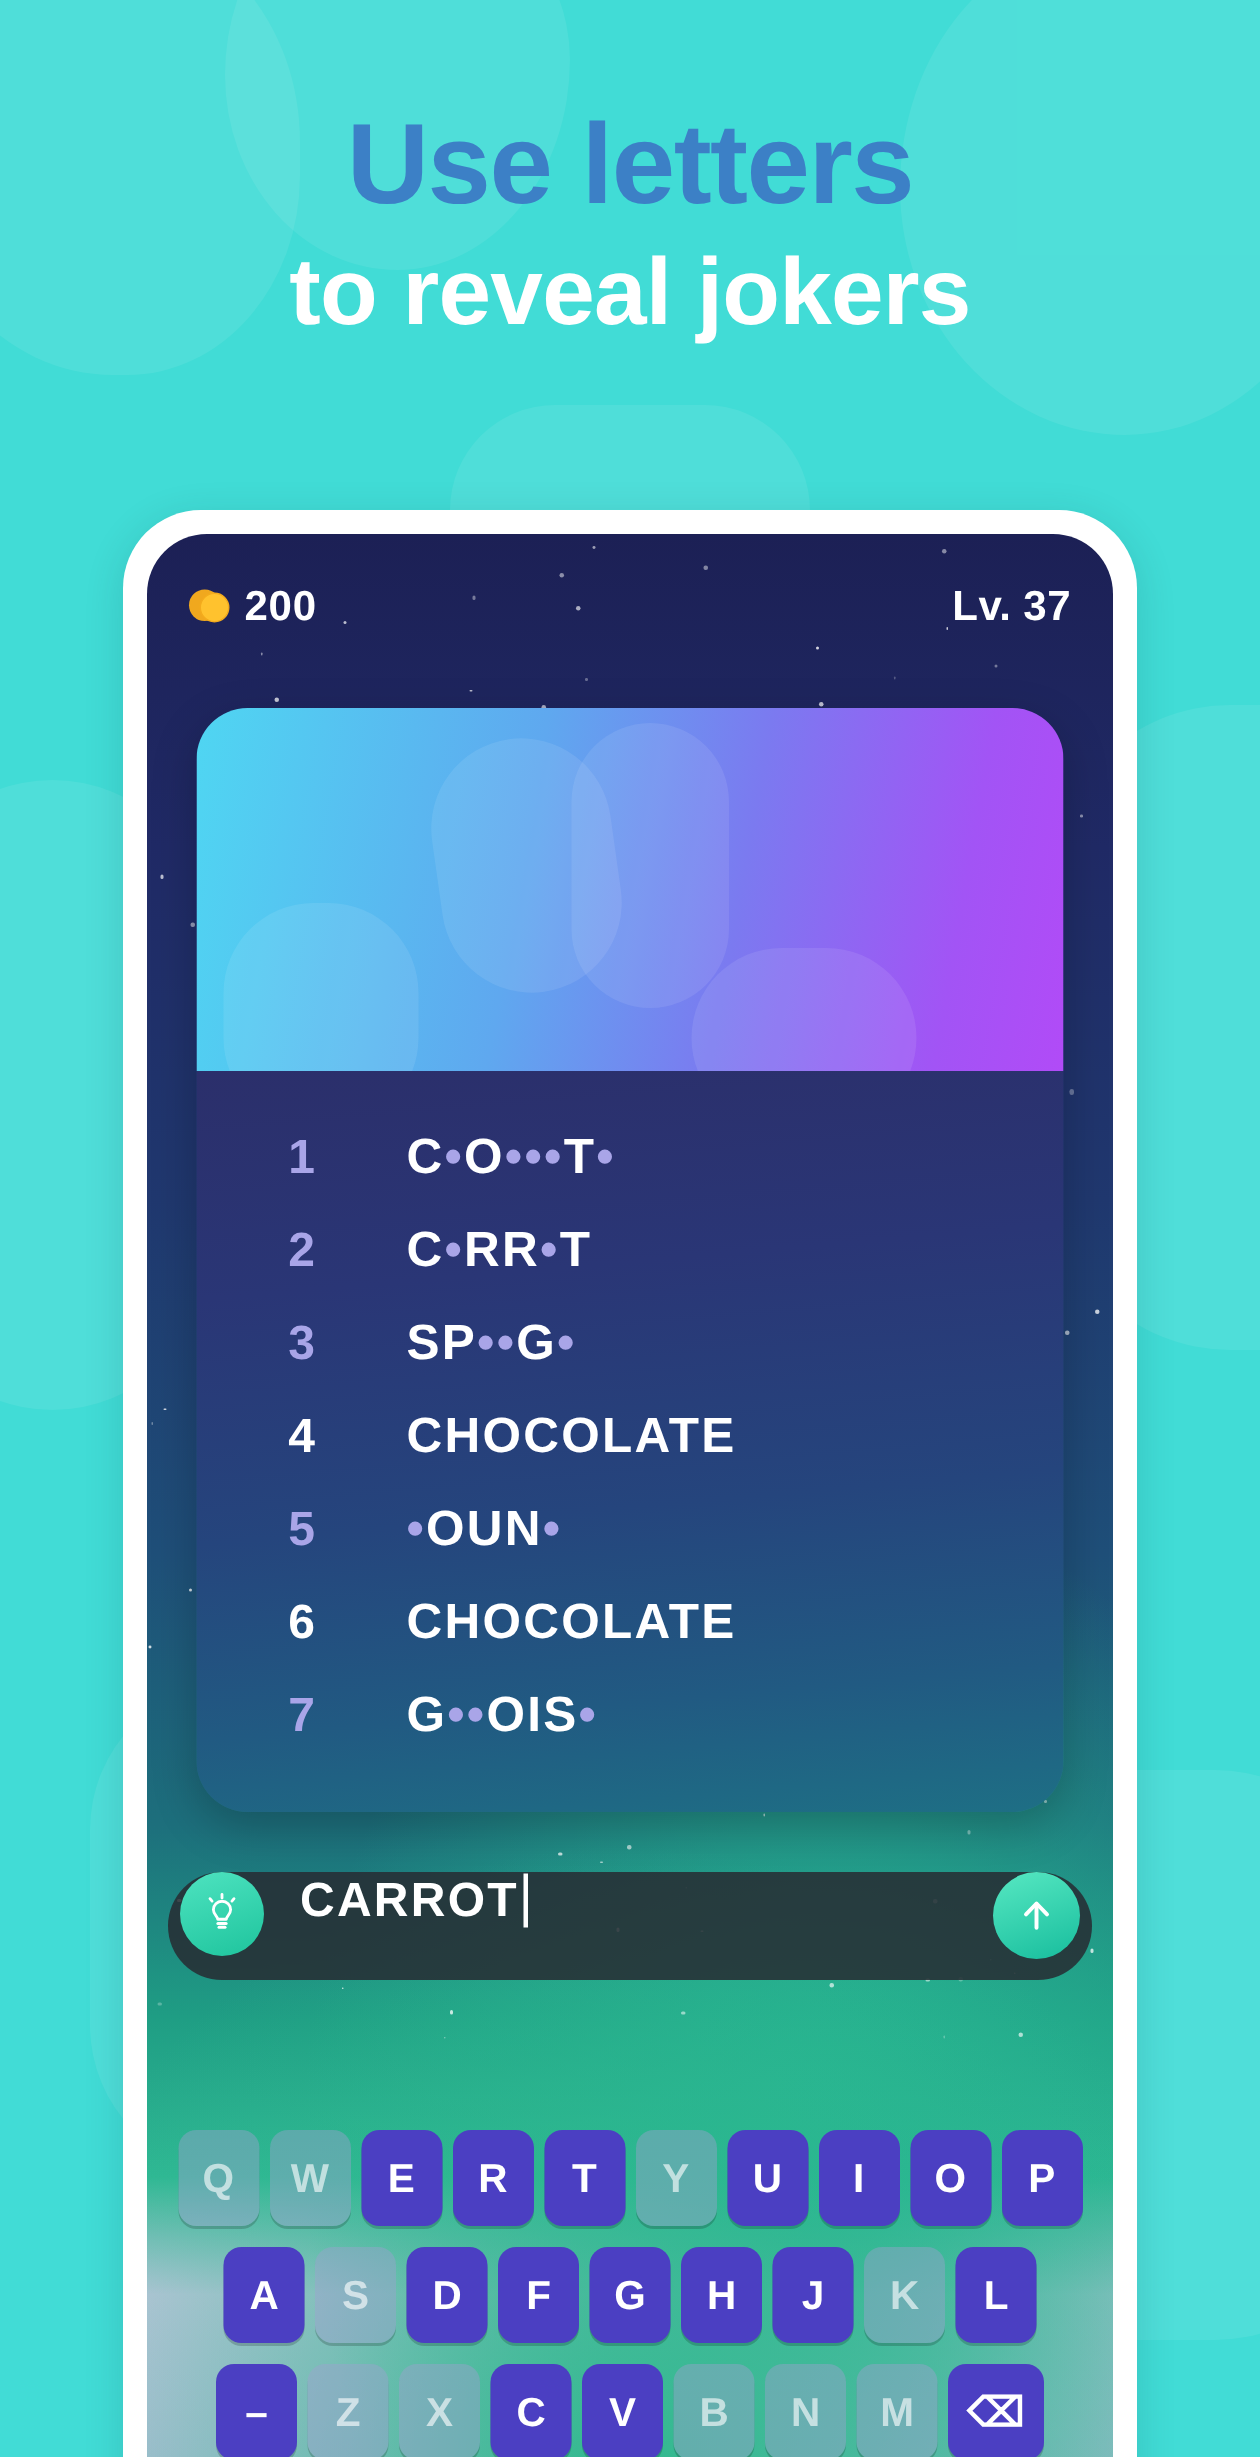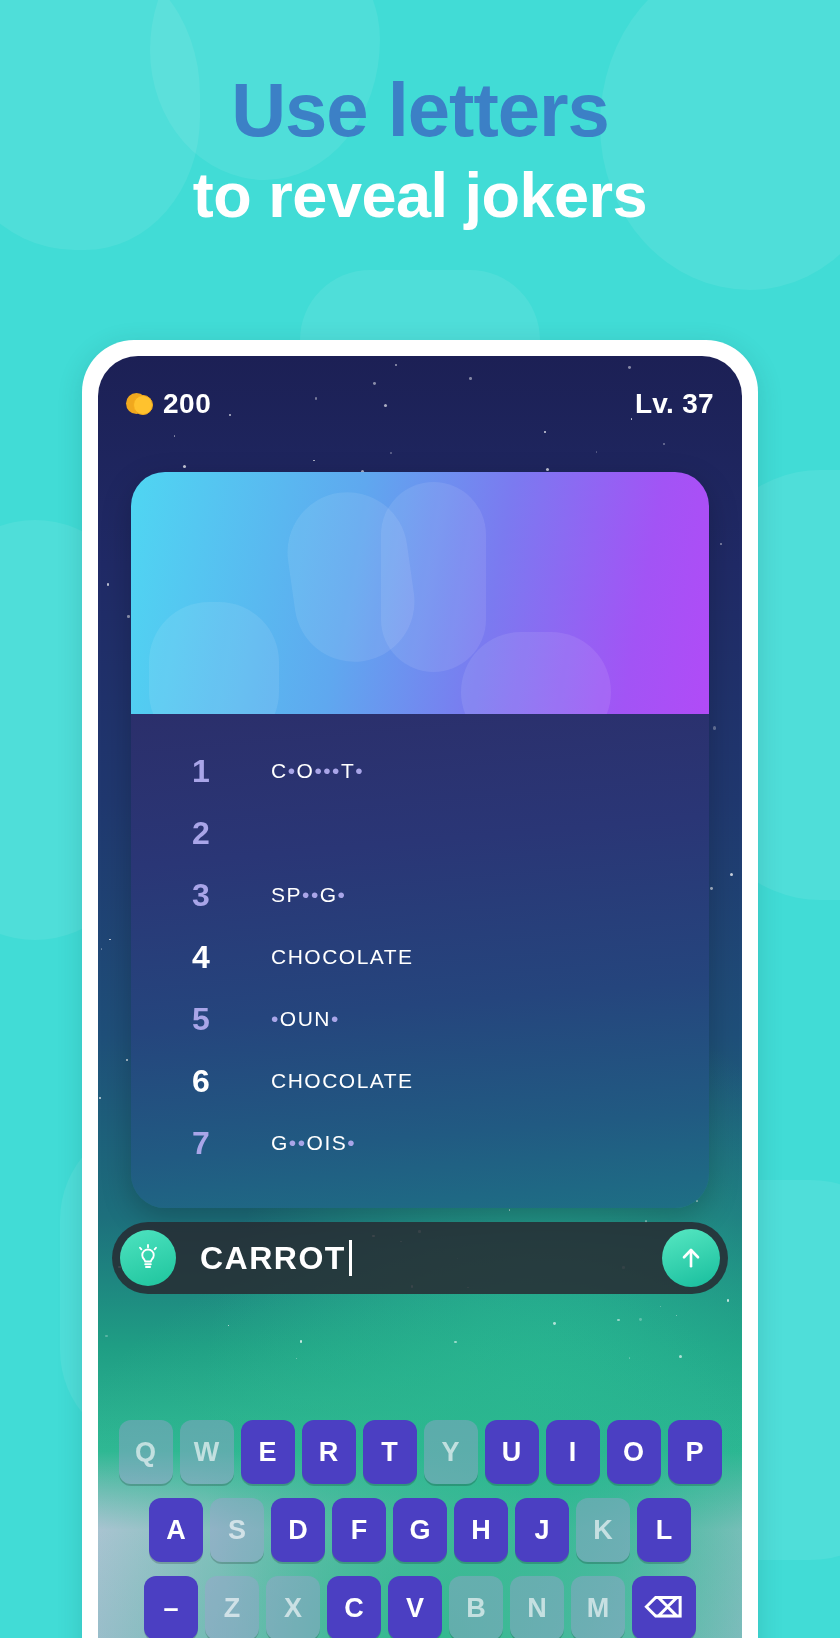--- a/index.html
+++ b/index.html
@@ -191,39 +191,39 @@
   .answer-num {
     width: 140px;
     text-align: center;
     font-size: 32px;
     font-weight: bold;
     color: #a9a5e8;
   }
   .answer-row.solved .answer-num { color: #ffffff; }
   .answer-word {
     flex: 1;
-    font-size: 21px;
-    font-weight: normal;
+    font-size: 33px;
+    font-weight: bold;
     color: #ffffff;
     letter-spacing: 1.5px;
     white-space: pre;
   }
   .answer-word .dot { color: #a9a5e8; }
 
   
   .input-bar {
     position: absolute;
     left: 14px;
     right: 14px;
-    top: 866px;
+    top: 892px;
     height: 72px;
     background: rgba(38,43,50,0.86);
     border-radius: 36px;
     display: flex;
-    align-items: center;
+    align-items: flex-start;
     padding: 0 8px;
     z-index: 6;
   }
   .hint-button {
     width: 56px; height: 56px;
     border-radius: 50%;
     background: linear-gradient(160deg, #4ee3c0 0%, #1ec49d 100%);
     display: flex;
     align-items: center;
     justify-content: center;
@@ -486,20 +486,21 @@
           <span class="hb hb3"></span>
             <span class="hb hb4"></span>
         </div>
         <div class="card-body" id="answer-list">
             <div class="answer-row">
               <div class="answer-num">1</div>
               <div class="answer-word">C<span class="dot">•</span>O<span class="dot">•</span><span class="dot">•</span><span class="dot">•</span>T<span class="dot">•</span></div>
             </div>
             <div class="answer-row">
               <div class="answer-num">2</div>
+              <div class="answer-word">C<span class="dot">•</span>RR<span class="dot">•</span>T</div>
             </div>
             <div class="answer-row">
               <div class="answer-num">3</div>
               <div class="answer-word">SP<span class="dot">•</span><span class="dot">•</span>G<span class="dot">•</span></div>
             </div>
             <div class="answer-row solved">
               <div class="answer-num">4</div>
               <div class="answer-word">CHOCOLATE</div>
             </div>
             <div class="answer-row">

